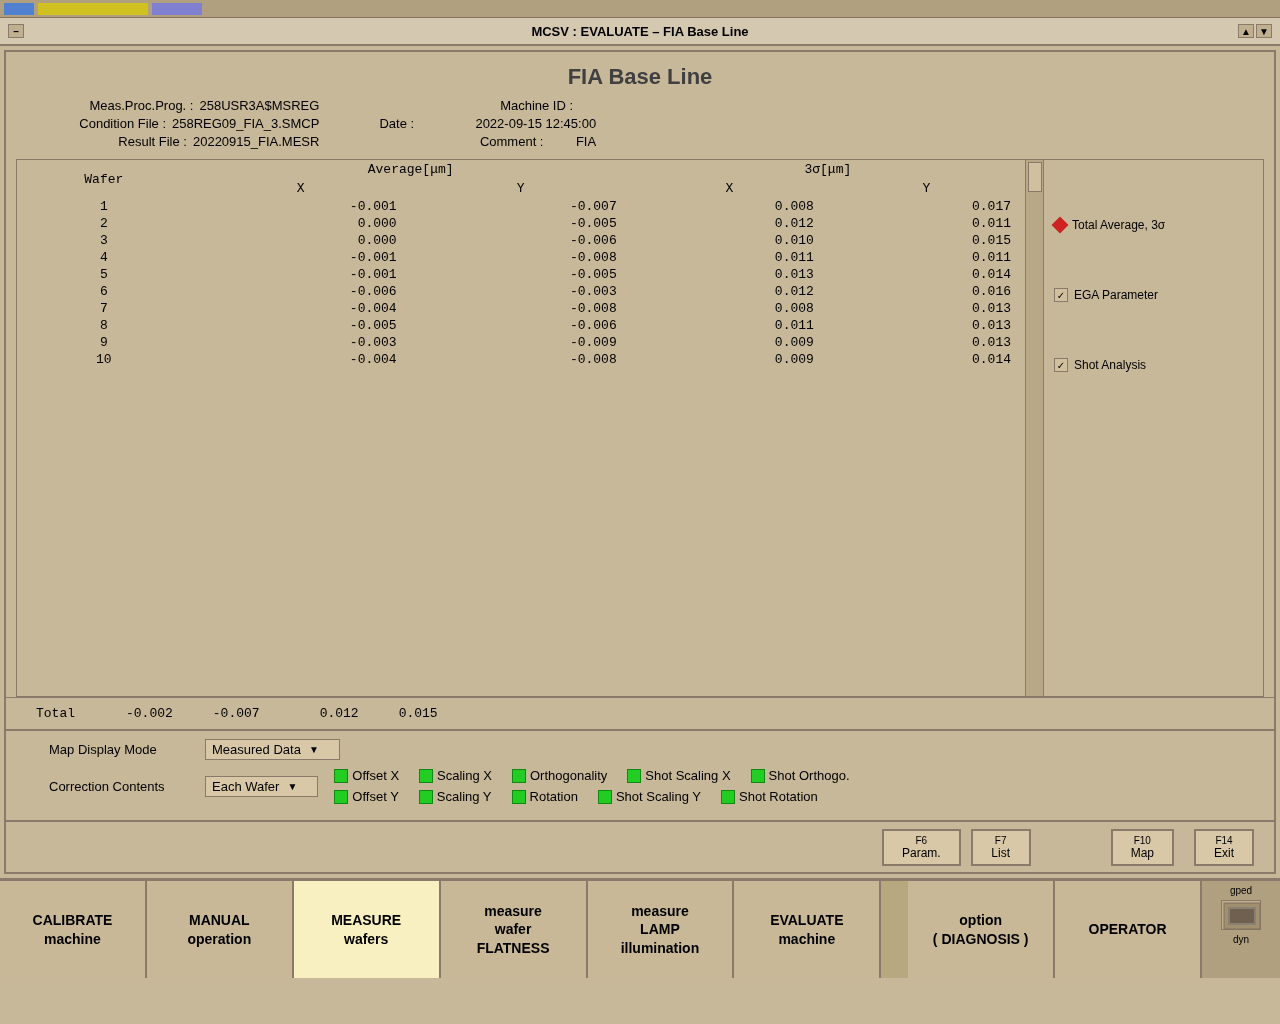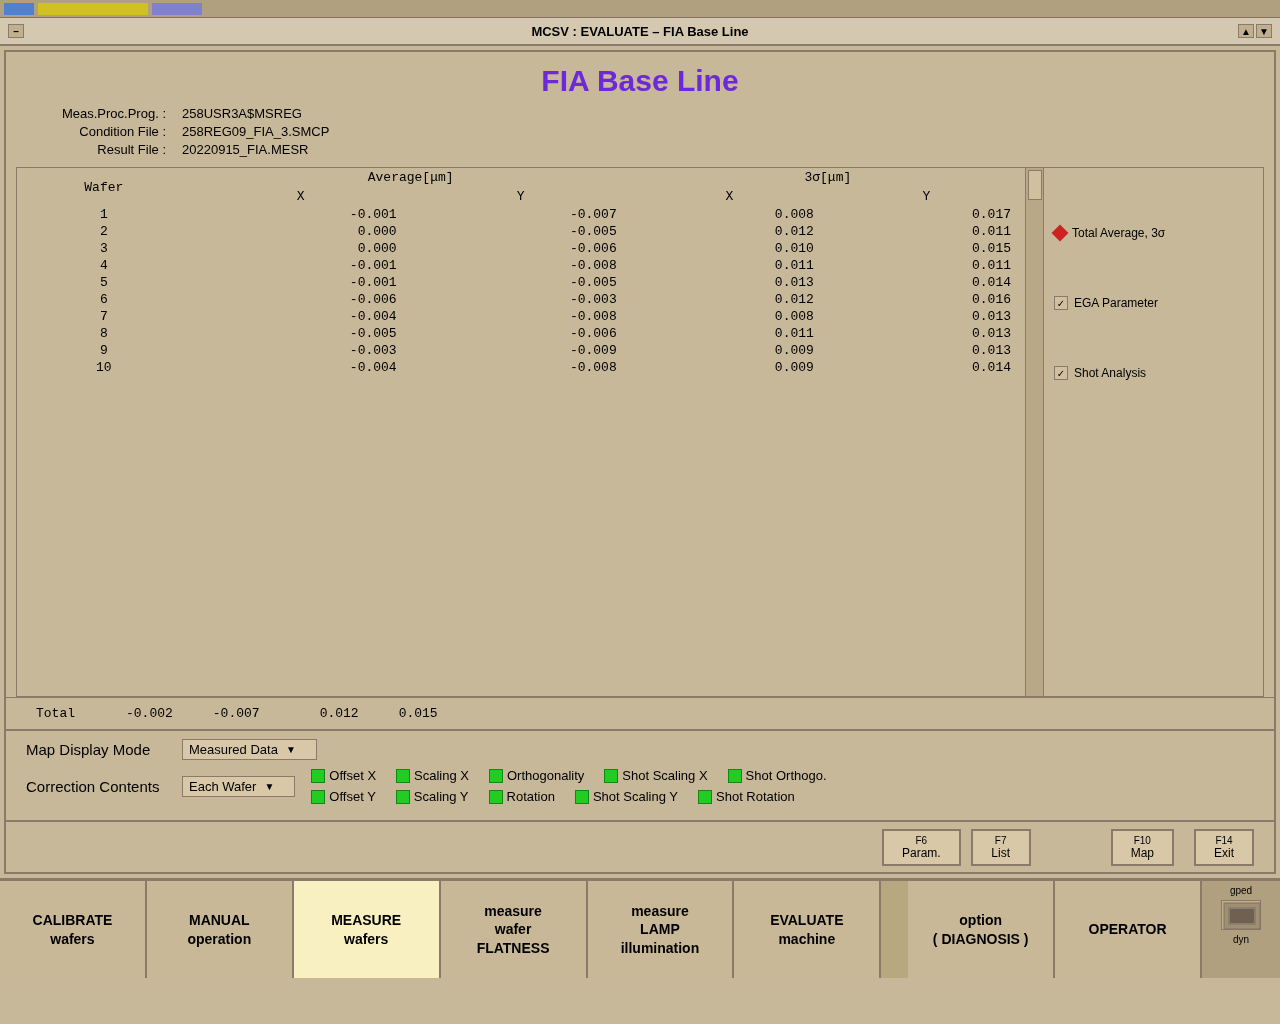--- a/index.html
+++ b/index.html
@@ -68,40 +68,41 @@
       background: #c8b89a;
       border: 2px solid #8a7a6a;
       margin: 4px;
       height: calc(100% - 200px);
       display: flex;
       flex-direction: column;
     }
 
     .page-title {
       text-align: center;
-      font-size: 30px;
+      font-size: 22px;
       font-weight: bold;
       padding: 12px 0 8px;
-      color: #6d28d9;
+      color: #404040;
     }
 
     
     .meta-section {
       display: flex;
       padding: 0 30px 10px;
       gap: 60px;
     }
     .meta-left, .meta-right {
       display: flex;
       flex-direction: column;
       gap: 3px;
     }
     .meta-row {
       display: flex;
-      gap: 16px;
+      gap: 6px;
+      justify-content: flex-end;
     }
     .meta-label {
       text-align: right;
       min-width: 130px;
       font-size: 13px;
     }
     .meta-value {
       font-size: 13px;
     }
 
@@ -210,21 +211,22 @@
       background: #c8b89a;
     }
     .control-row {
       display: flex;
       align-items: center;
       gap: 16px;
       margin-bottom: 8px;
     }
     .control-label {
       min-width: 140px;
-      font-size: 15px;
+      font-size: 13px;
+      margin-left: 23px;
     }
     .dropdown {
       background: #d8c8a8;
       border: 1px solid #8a7a6a;
       padding: 2px 20px 2px 6px;
       font-size: 13px;
       min-width: 120px;
       position: relative;
       display: flex;
       align-items: center;
@@ -354,20 +356,34 @@
         <span class="meta-label">Meas.Proc.Prog. :</span>
         <span class="meta-value">258USR3A$MSREG</span>
       </div>
       <div class="meta-row">
         <span class="meta-label">Condition File :</span>
         <span class="meta-value">258REG09_FIA_3.SMCP</span>
       </div>
       <div class="meta-row">
         <span class="meta-label">Result File :</span>
         <span class="meta-value">20220915_FIA.MESR</span>
+      </div>
+    </div>
+    <div class="meta-right">
+      <div class="meta-row">
+        <span class="meta-label" style="min-width:90px; text-align:left;">Machine ID :</span>
+        <span class="meta-value"></span>
+      </div>
+      <div class="meta-row">
+        <span class="meta-label" style="min-width:90px; text-align:left;">Date :</span>
+        <span class="meta-value">2022-09-15 12:45:00</span>
+      </div>
+      <div class="meta-row">
+        <span class="meta-label" style="min-width:90px; text-align:left;">Comment :</span>
+        <span class="meta-value">FIA</span>
       </div>
     </div>
   </div>
 
   <div class="table-section">
     <div class="table-left">
       <table class="data-table">
         <thead>
           <tr>
             <th rowspan="2" class="wafer-col">Wafer</th>
@@ -569,21 +585,21 @@
           <span class="fname">Exit</span>
         </div>
       </div>
   </div>
 
 </div>
 
 <div class="nav-bar">
   <div id="nav-buttons" style="display:flex; flex:1;">
   <div class="nav-btn" style="white-space: pre-line;">CALIBRATE
-wafers</div>
+machine</div>
       <div class="nav-btn" style="white-space: pre-line;">MANUAL
 operation</div>
       <div class="nav-btn active" style="white-space: pre-line;">MEASURE
 wafers</div>
       <div class="nav-btn" style="white-space: pre-line;">measure
 wafer
 FLATNESS</div>
       <div class="nav-btn" style="white-space: pre-line;">measure
 LAMP
 illumination</div>

